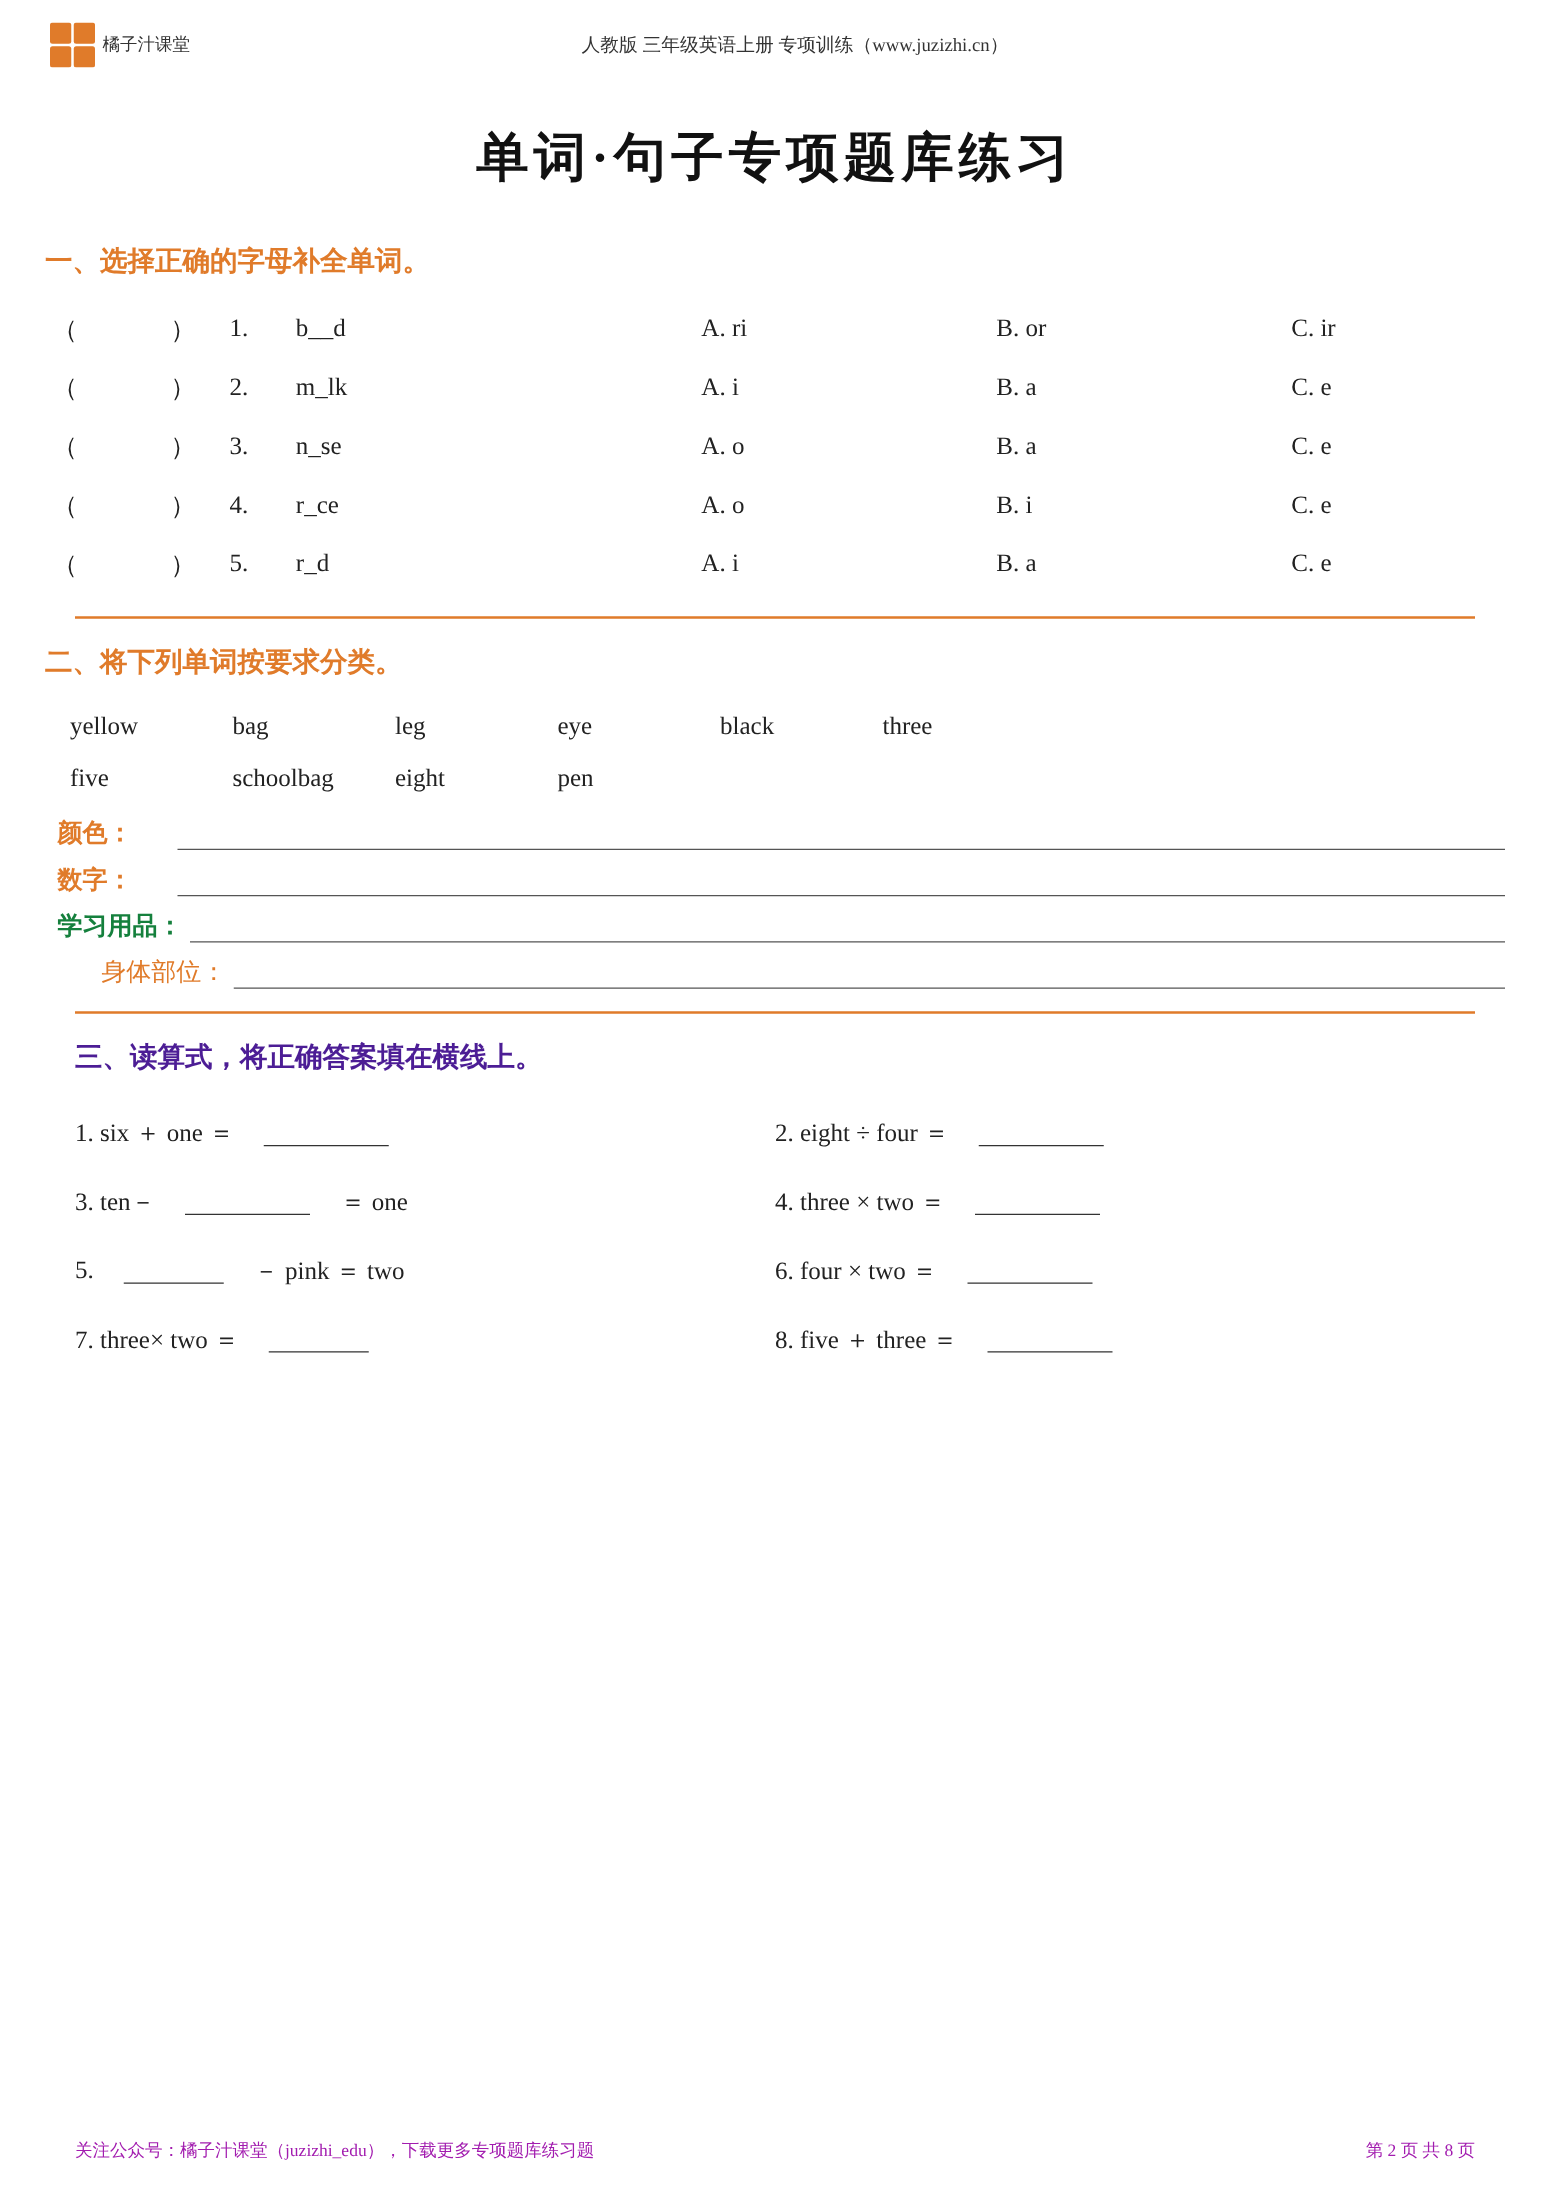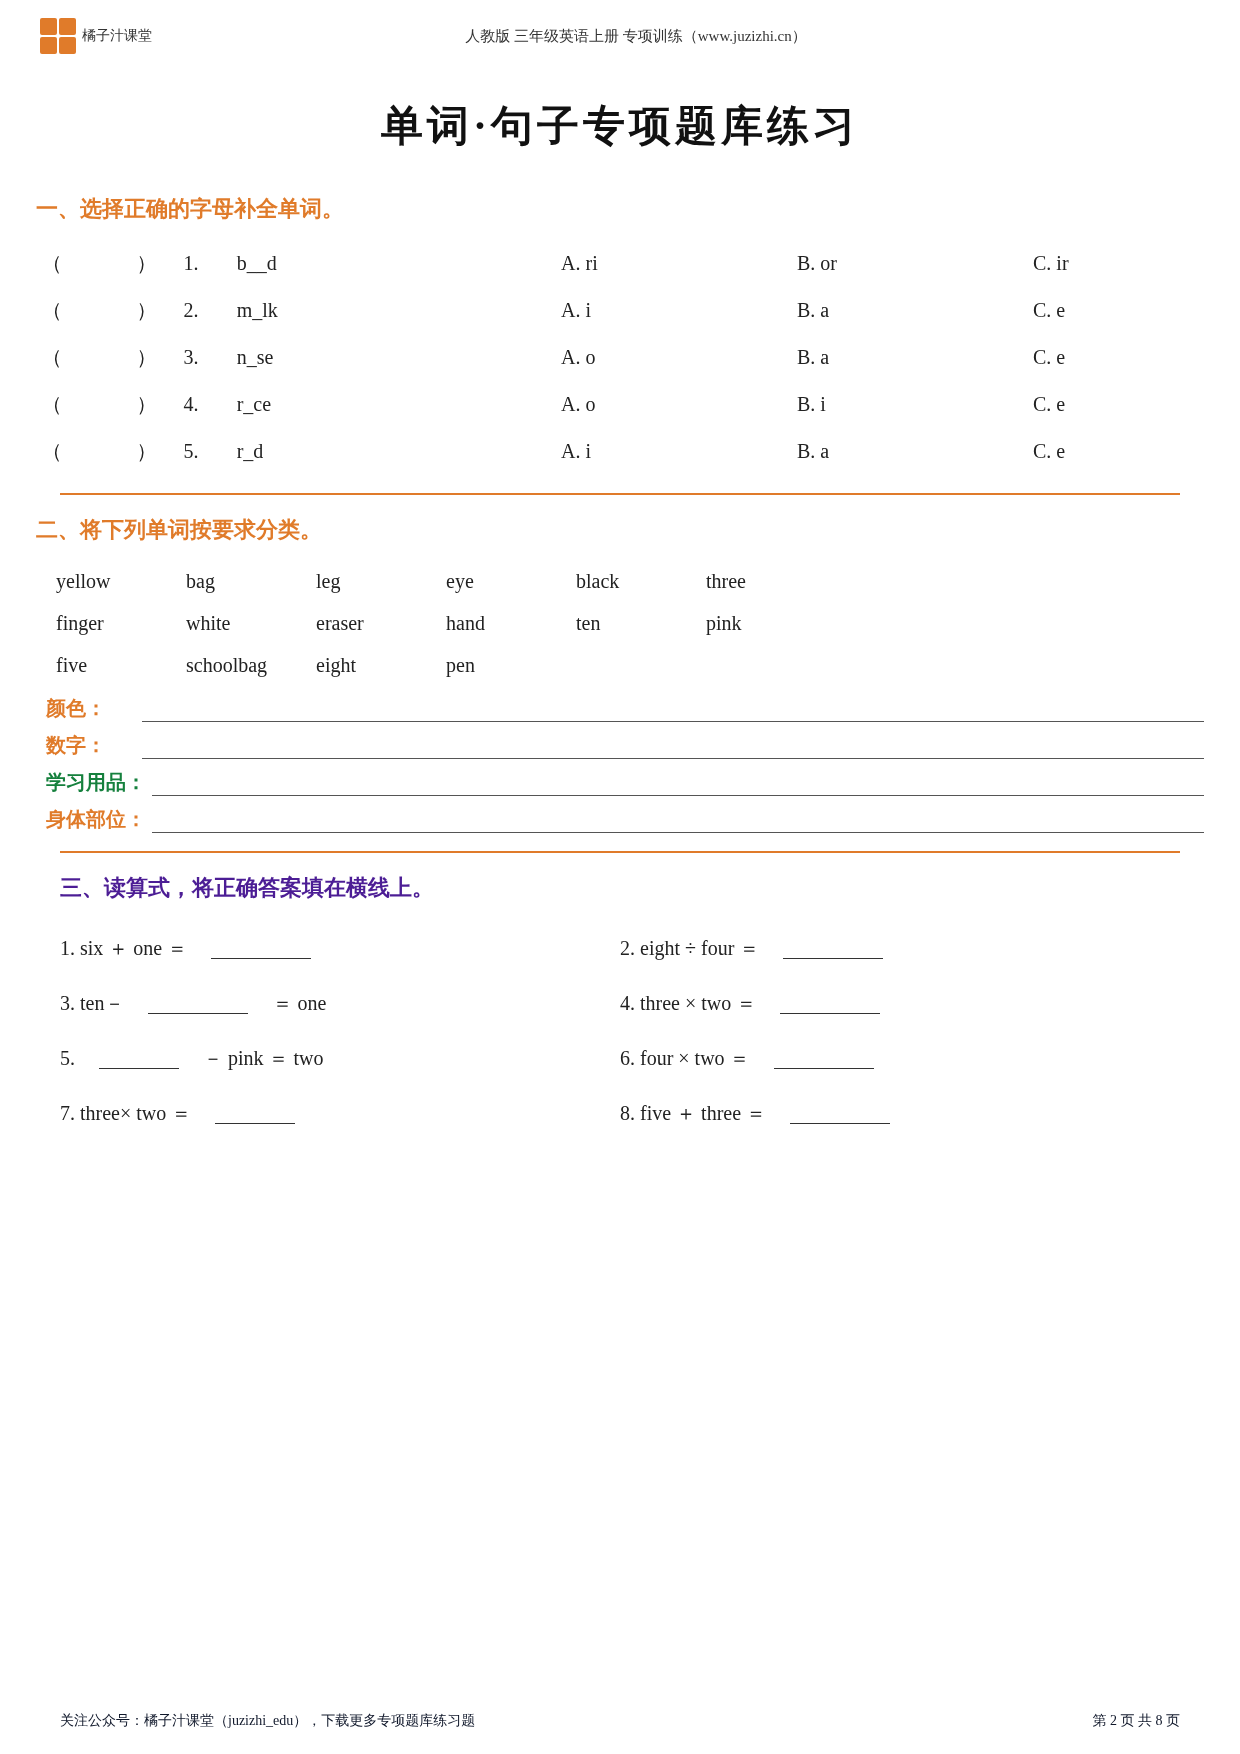--- a/index.html
+++ b/index.html
@@ -148,21 +148,21 @@
     }
     .footer {
       position: absolute;
       bottom: 24px;
       left: 0;
       right: 0;
       display: flex;
       justify-content: space-between;
       padding: 0 60px;
       font-size: 14px;
-      color: #0f172a;
+      color: #a21caf;
     }
     .divider {
       border: none;
       border-top: 2.5px solid #e07b2a;
       margin: 0 60px 20px 60px;
     }
     .option-label {
       font-family: "Times New Roman", serif;
     }
   </style>
@@ -263,28 +263,20 @@
   <div class="section-title">二、将下列单词按要求分类。</div>
   <div class="word-bank">
     <div class="row" id="word-row1">
         <span class="witem">yellow</span>
         <span class="witem">bag</span>
         <span class="witem">leg</span>
         <span class="witem">eye</span>
         <span class="witem">black</span>
         <span class="witem">three</span>
       </div>
-    <div class="row" id="word-row2">
-        <span class="witem">finger</span>
-        <span class="witem">white</span>
-        <span class="witem">eraser</span>
-        <span class="witem">hand</span>
-        <span class="witem">ten</span>
-        <span class="witem">pink</span>
-      </div>
     <div class="row" id="word-row3">
         <span class="witem">five</span>
         <span class="witem">schoolbag</span>
         <span class="witem">eight</span>
         <span class="witem">pen</span>
       </div>
   </div>
   <div class="classify-rows" id="classify-rows">
       <div class="classify-row">
     <span class="classify-label" style="color:#e07b2a;font-weight:bold;">颜色：</span>
@@ -292,21 +284,21 @@
   </div>
       <div class="classify-row">
     <span class="classify-label" style="color:#e07b2a;font-weight:bold;">数字：</span>
     <span class="classify-line"></span>
   </div>
       <div class="classify-row">
     <span class="classify-label" style="color:#15803d;font-weight:bold;">学习用品：</span>
     <span class="classify-line"></span>
   </div>
       <div class="classify-row">
-    <span class="classify-label" style="color:#e07b2a;font-weight:bold;">身体部位：</span>
+    <span class="classify-label" style="color:#e07b2a;font-weight:normal;margin-left:35px;">身体部位：</span>
     <span class="classify-line"></span>
   </div>
     </div>
 </div>
 
 <hr class="divider">
 
 <div class="math-section">
   <div class="math-title">三、读算式，将正确答案填在横线上。</div>
   <div class="math-grid" id="math-grid">

